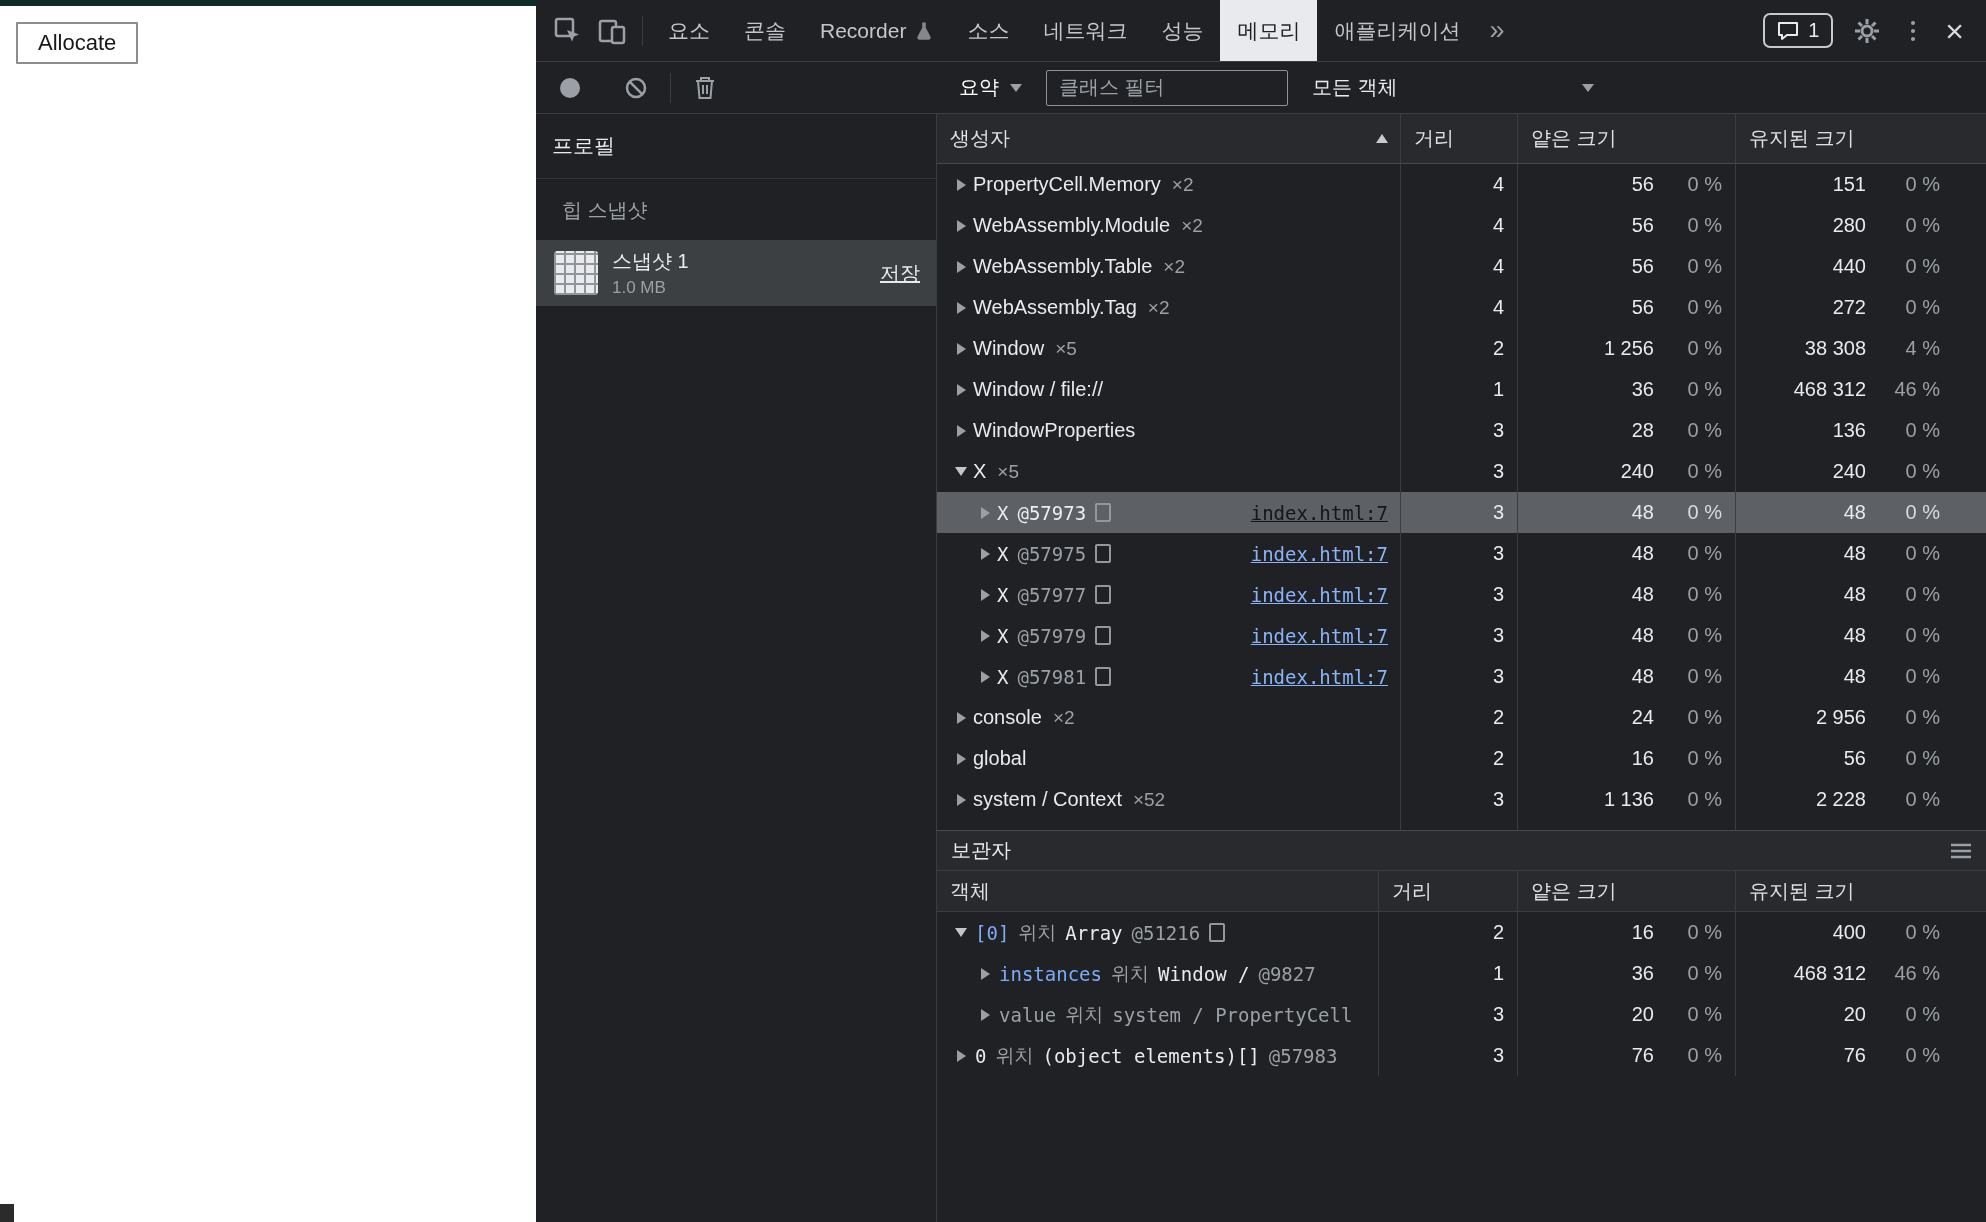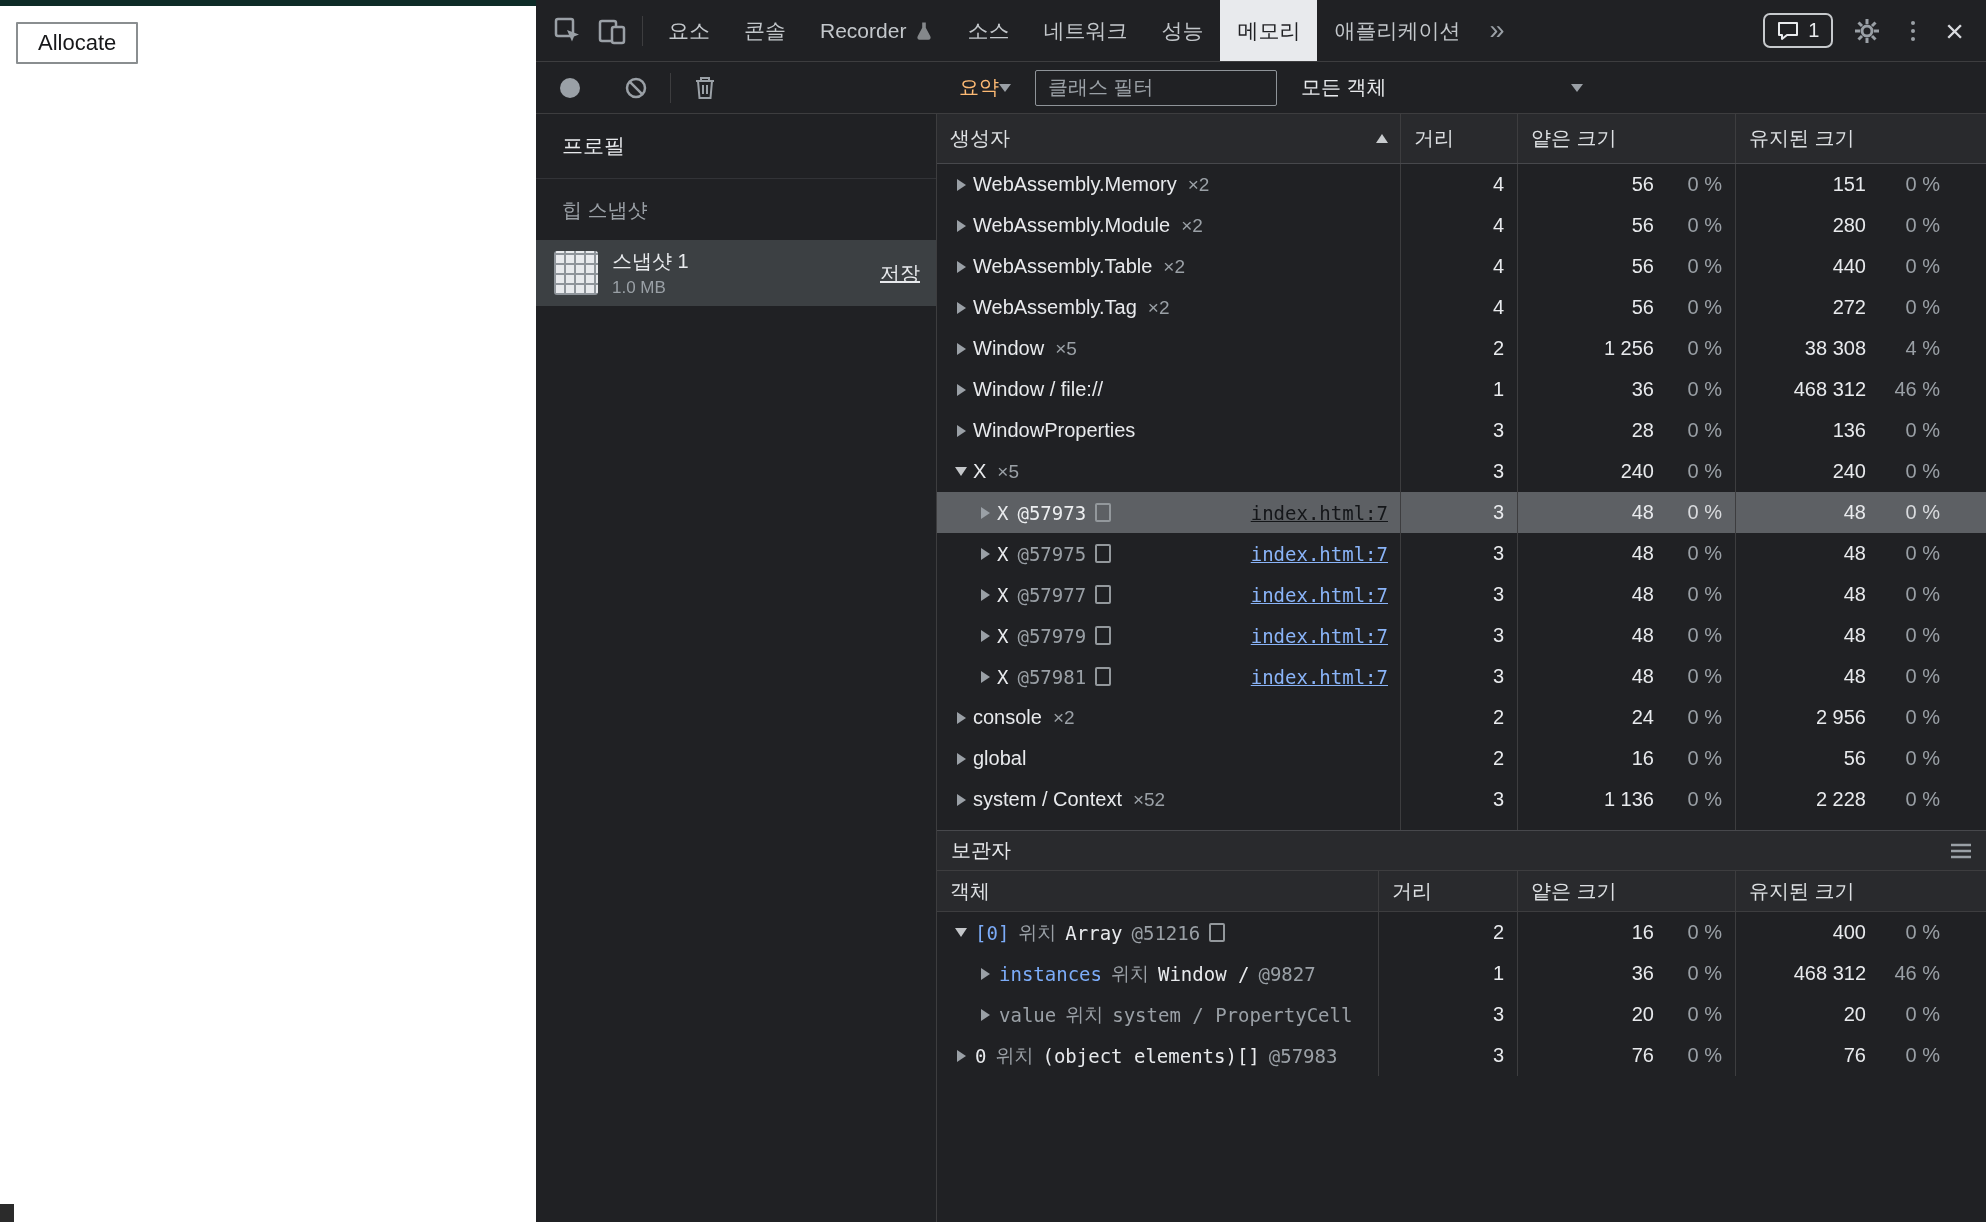--- a/index.html
+++ b/index.html
@@ -31,31 +31,31 @@
   .kebab i{width:4px;height:4px;border-radius:50%;background:#9aa0a6}
   .close-x{color:#dadce0;font-size:32px;padding:0 8px;line-height:1}
 
   
   .toolbar{height:51px;display:flex;align-items:center;border-bottom:1px solid #3d3d3f}
   .tb-left{width:401px;flex:0 0 401px;display:flex;align-items:center;padding-left:24px;box-sizing:border-box}
   .record-dot{width:20px;height:20px;border-radius:50%;background:#9aa0a6}
   .clear-wrap{margin-left:44px;display:flex;align-items:center}
   .tb-div{width:1px;height:30px;background:#3d3d3f;margin:0 22px}
   .tb-main{display:flex;align-items:center;flex:1}
-  .summary-select{display:flex;align-items:center;padding-left:22px;color:#fdba74}
+  .summary-select{display:flex;align-items:center;gap:11px;padding-left:22px;color:#ffffff}
   .caret{width:0;height:0;border-left:6px solid transparent;border-right:6px solid transparent;border-top:8px solid #9aa0a6}
   .class-filter{margin-left:24px;width:216px;height:34px;background:transparent;border:1px solid #8f9499;
        border-radius:2px;color:#e8eaed;font-size:20px;padding:0 12px;font-family:inherit;outline:none}
   .class-filter::placeholder{color:#9aa0a6}
   .scope-select{margin-left:24px;width:282px;display:flex;align-items:center;justify-content:space-between;color:#e8eaed}
 
   
   .dt-body{position:absolute;top:114px;left:0;right:0;bottom:0;display:flex}
   .sidebar{width:401px;flex:0 0 401px;border-right:1px solid #3d3d3f;box-sizing:border-box;position:relative}
-  .profiles-title{height:64px;display:flex;align-items:center;padding-left:26px;border-bottom:1px solid #323337;font-size:21px}
+  .profiles-title{height:64px;display:flex;align-items:center;padding-left:16px;border-bottom:1px solid #323337;font-size:21px}
   .section-title{padding:18px 0 16px 26px;color:#9aa0a6;font-size:20px}
   .snapshot-item{height:66px;background:#3c4043;display:flex;align-items:center;padding:0 16px 0 18px}
   .snap-icon{width:44px;height:44px;border-radius:3px;background-color:#e8eaed;flex:0 0 44px;
        background-image:repeating-linear-gradient(0deg,#8f959b 0 2px,transparent 2px 10px),
                         repeating-linear-gradient(90deg,#8f959b 0 2px,transparent 2px 10px)}
   .snap-meta{margin-left:14px;display:flex;flex-direction:column;justify-content:center}
   .snap-name{font-size:20px;color:#e8eaed}
   .snap-size{font-size:17px;color:#9aa0a6;margin-top:3px}
   .save-link{margin-left:auto;color:#e8eaed;text-decoration:underline;font-size:20px}
 
@@ -267,21 +267,21 @@
         <div class="gh-cell w-retained last">유지된 크기</div>
       </div>
 
       <div class="rows-view">
 
         <div class="row">
           <div class="cell c-name w-name">
               <span class="tri col">
                 <i></i>
               </span>
-              <span class="nm">WebAssembly.Memory</span>
+              <span class="nm">PropertyCell.Memory</span>
               <span class="mult">×2</span>
             </div>
           <div class="cell c-dist w-dist">4</div>
           <div class="cell c-sz w-shallow">
               <span class="num">56</span>
               <span class="pct">0 %</span>
             </div>
           <div class="cell c-sz c-ret w-retained last">
               <span class="num">151</span>
               <span class="pct">0 %</span>

